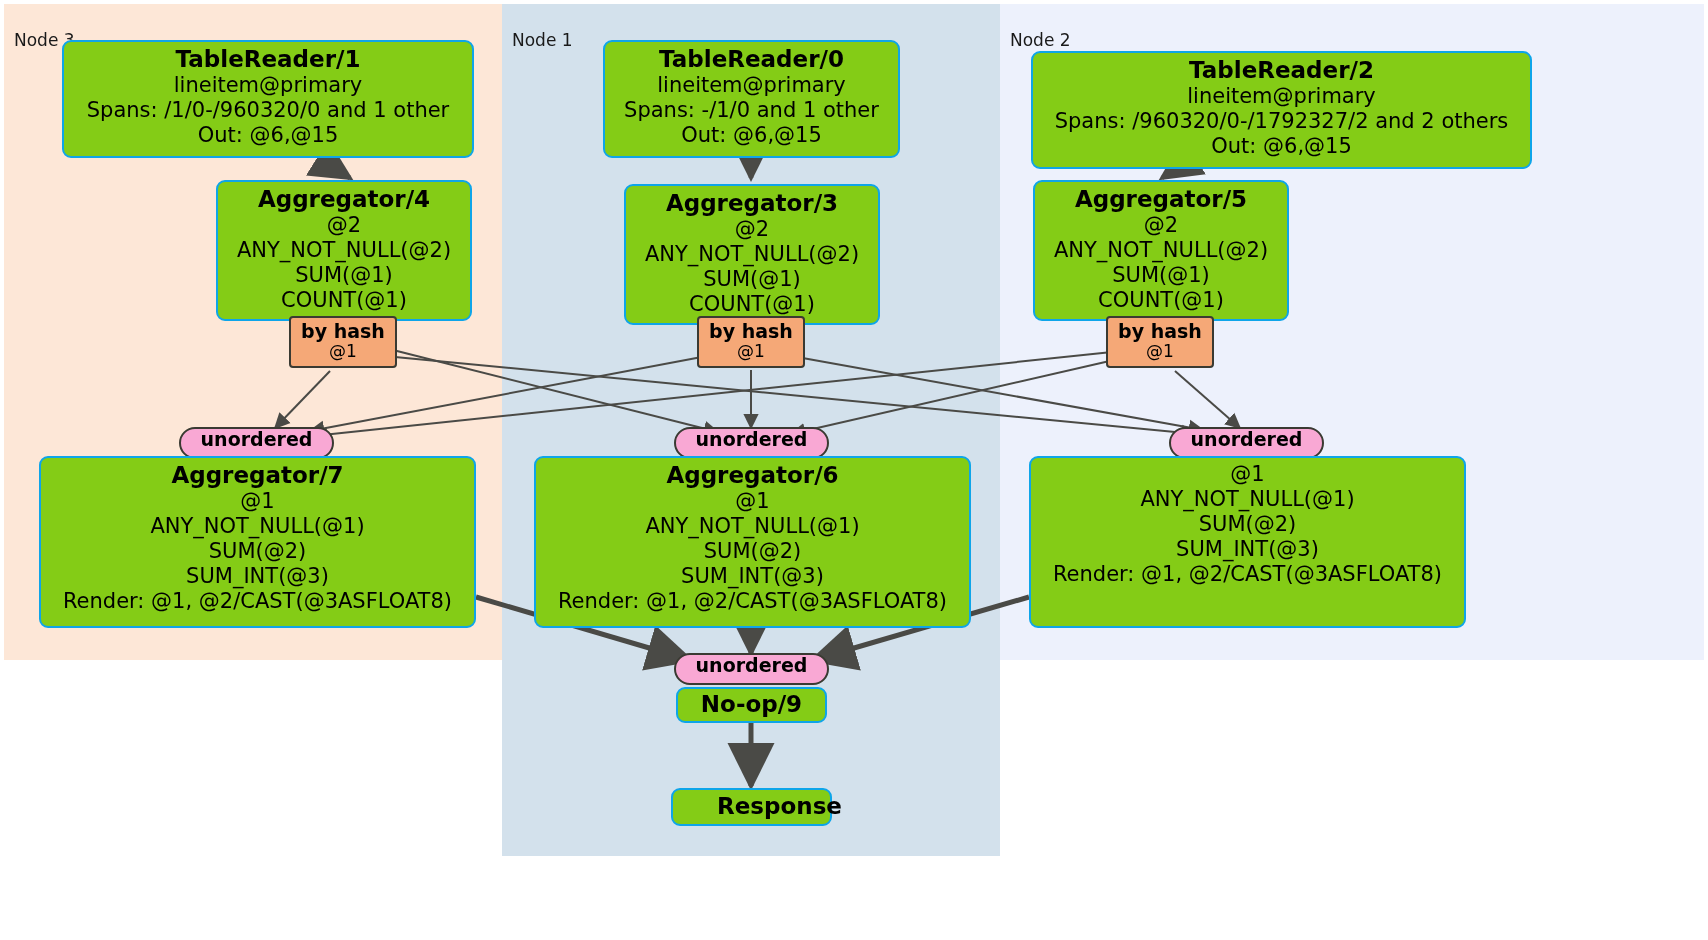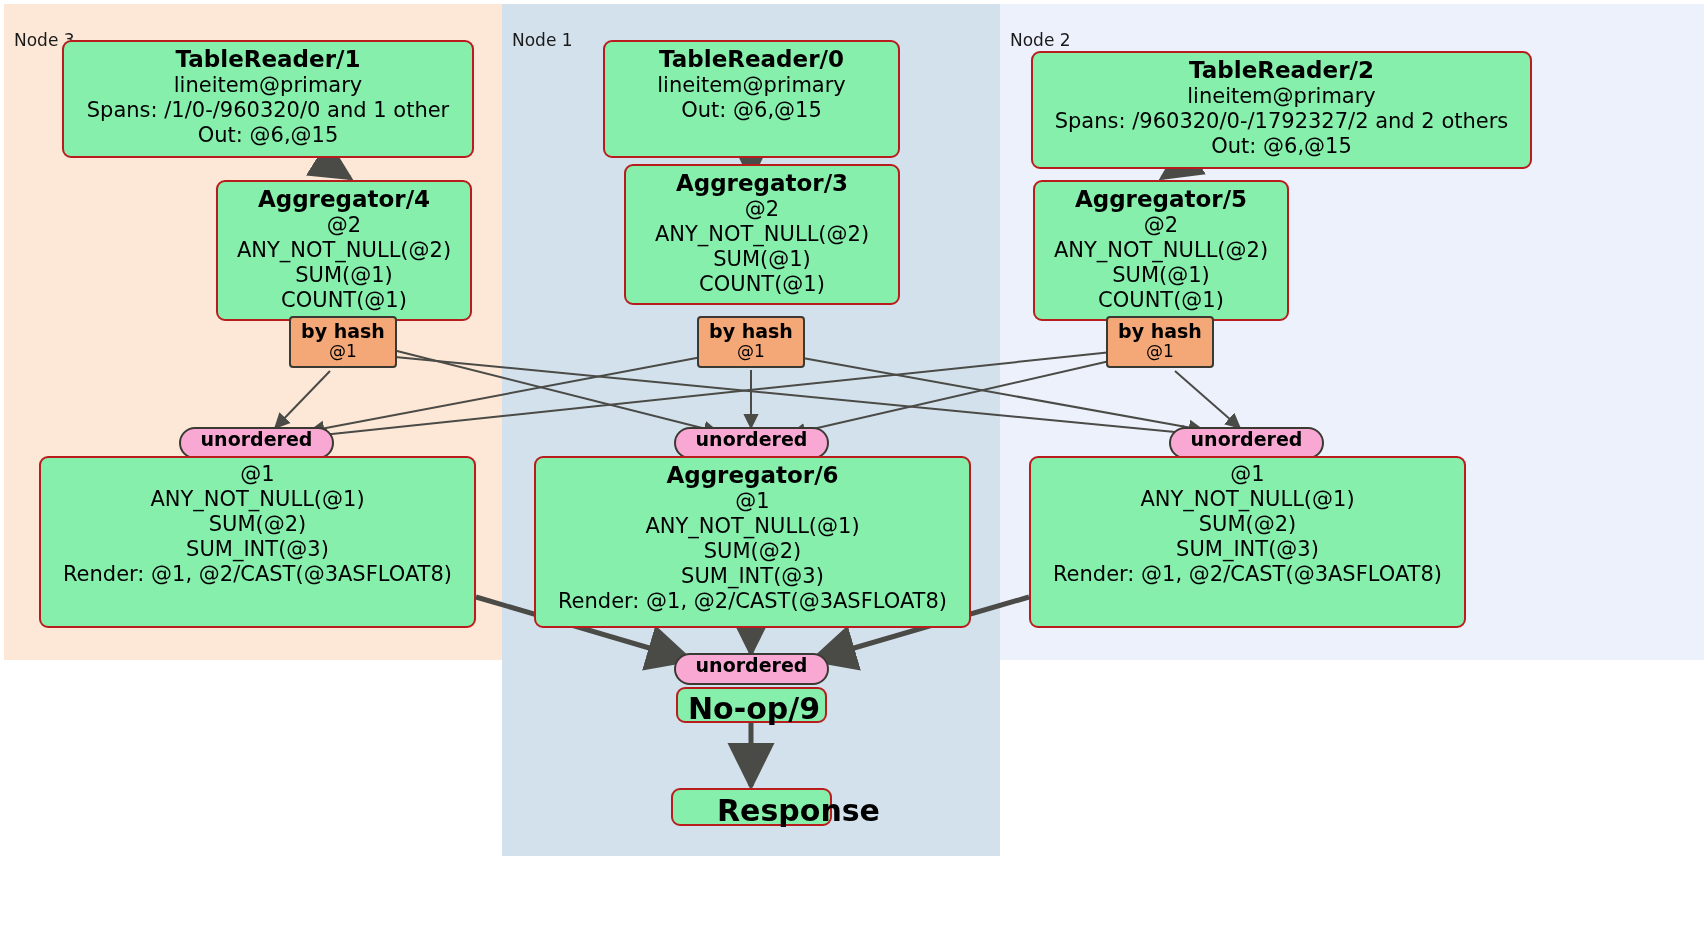--- a/index.html
+++ b/index.html
@@ -44,40 +44,40 @@
     top: 0;
     width: 1708px;
     height: 940px;
     pointer-events: none;
   }
 
   
   .proc-box {
     position: absolute;
     box-sizing: border-box;
-    background: #86efac;
-    border: 2px solid #b91c1c;
+    background: #84cc16;
+    border: 2px solid #0ea5e9;
     border-radius: 9px;
     text-align: center;
     padding: 4px 10px 6px 10px;
     color: #000;
   }
   .proc-title {
     font-weight: bold;
     font-size: 23px;
     line-height: 1.18;
     white-space: nowrap;
   }
   .proc-line {
     font-size: 21px;
     line-height: 1.19;
     white-space: nowrap;
   }
   .proc-box.small .proc-title {
-    font-size: 30px;
+    font-size: 23px;
   }
 
   
   .pill {
     position: absolute;
     box-sizing: border-box;
     text-align: center;
     color: #000;
     border: 2px solid #3a3a32;
   }
@@ -158,39 +158,40 @@
   <div class="proc-box" style="left:62px; top:40px; width:412px; height:118px;">
     <div class="proc-title">TableReader/1</div>
     <div class="proc-line">lineitem@primary</div>
     <div class="proc-line">Spans: /1/0-/960320/0 and 1 other</div>
     <div class="proc-line">Out: @6,@15</div>
   </div>
 
   <div class="proc-box" style="left:603px; top:40px; width:297px; height:118px;">
     <div class="proc-title">TableReader/0</div>
     <div class="proc-line">lineitem@primary</div>
+    <div class="proc-line">Spans: -/1/0 and 1 other</div>
     <div class="proc-line">Out: @6,@15</div>
   </div>
 
   <div class="proc-box" style="left:1031px; top:40px; width:501px; height:118px;margin-top:11px;">
     <div class="proc-title">TableReader/2</div>
     <div class="proc-line">lineitem@primary</div>
     <div class="proc-line">Spans: /960320/0-/1792327/2 and 2 others</div>
     <div class="proc-line">Out: @6,@15</div>
   </div>
 
   <div class="proc-box" style="left:216px; top:180px; width:256px; height:141px;">
     <div class="proc-title">Aggregator/4</div>
     <div class="proc-line">@2</div>
     <div class="proc-line">ANY_NOT_NULL(@2)</div>
     <div class="proc-line">SUM(@1)</div>
     <div class="proc-line">COUNT(@1)</div>
   </div>
 
-  <div class="proc-box" style="left:624px; top:164px; width:276px; height:141px;">
+  <div class="proc-box" style="left:624px; top:184px; width:256px; height:141px;">
     <div class="proc-title">Aggregator/3</div>
     <div class="proc-line">@2</div>
     <div class="proc-line">ANY_NOT_NULL(@2)</div>
     <div class="proc-line">SUM(@1)</div>
     <div class="proc-line">COUNT(@1)</div>
   </div>
 
   <div class="proc-box" style="left:1033px; top:180px; width:256px; height:141px;">
     <div class="proc-title">Aggregator/5</div>
     <div class="proc-line">@2</div>
@@ -220,20 +221,21 @@
 
   <div class="pill unordered" style="left:674px; top:427px; width:155px; height:32px;">
     <span class="pill-main">unordered</span>
   </div>
 
   <div class="pill unordered" style="left:1169px; top:427px; width:155px; height:32px;">
     <span class="pill-main">unordered</span>
   </div>
 
   <div class="proc-box" style="left:39px; top:456px; width:437px; height:172px;">
+    <div class="proc-title">Aggregator/7</div>
     <div class="proc-line">@1</div>
     <div class="proc-line">ANY_NOT_NULL(@1)</div>
     <div class="proc-line">SUM(@2)</div>
     <div class="proc-line">SUM_INT(@3)</div>
     <div class="proc-line">Render: @1, @2/CAST(@3ASFLOAT8)</div>
   </div>
 
   <div class="proc-box" style="left:534px; top:456px; width:437px; height:172px;">
     <div class="proc-title">Aggregator/6</div>
     <div class="proc-line">@1</div>

